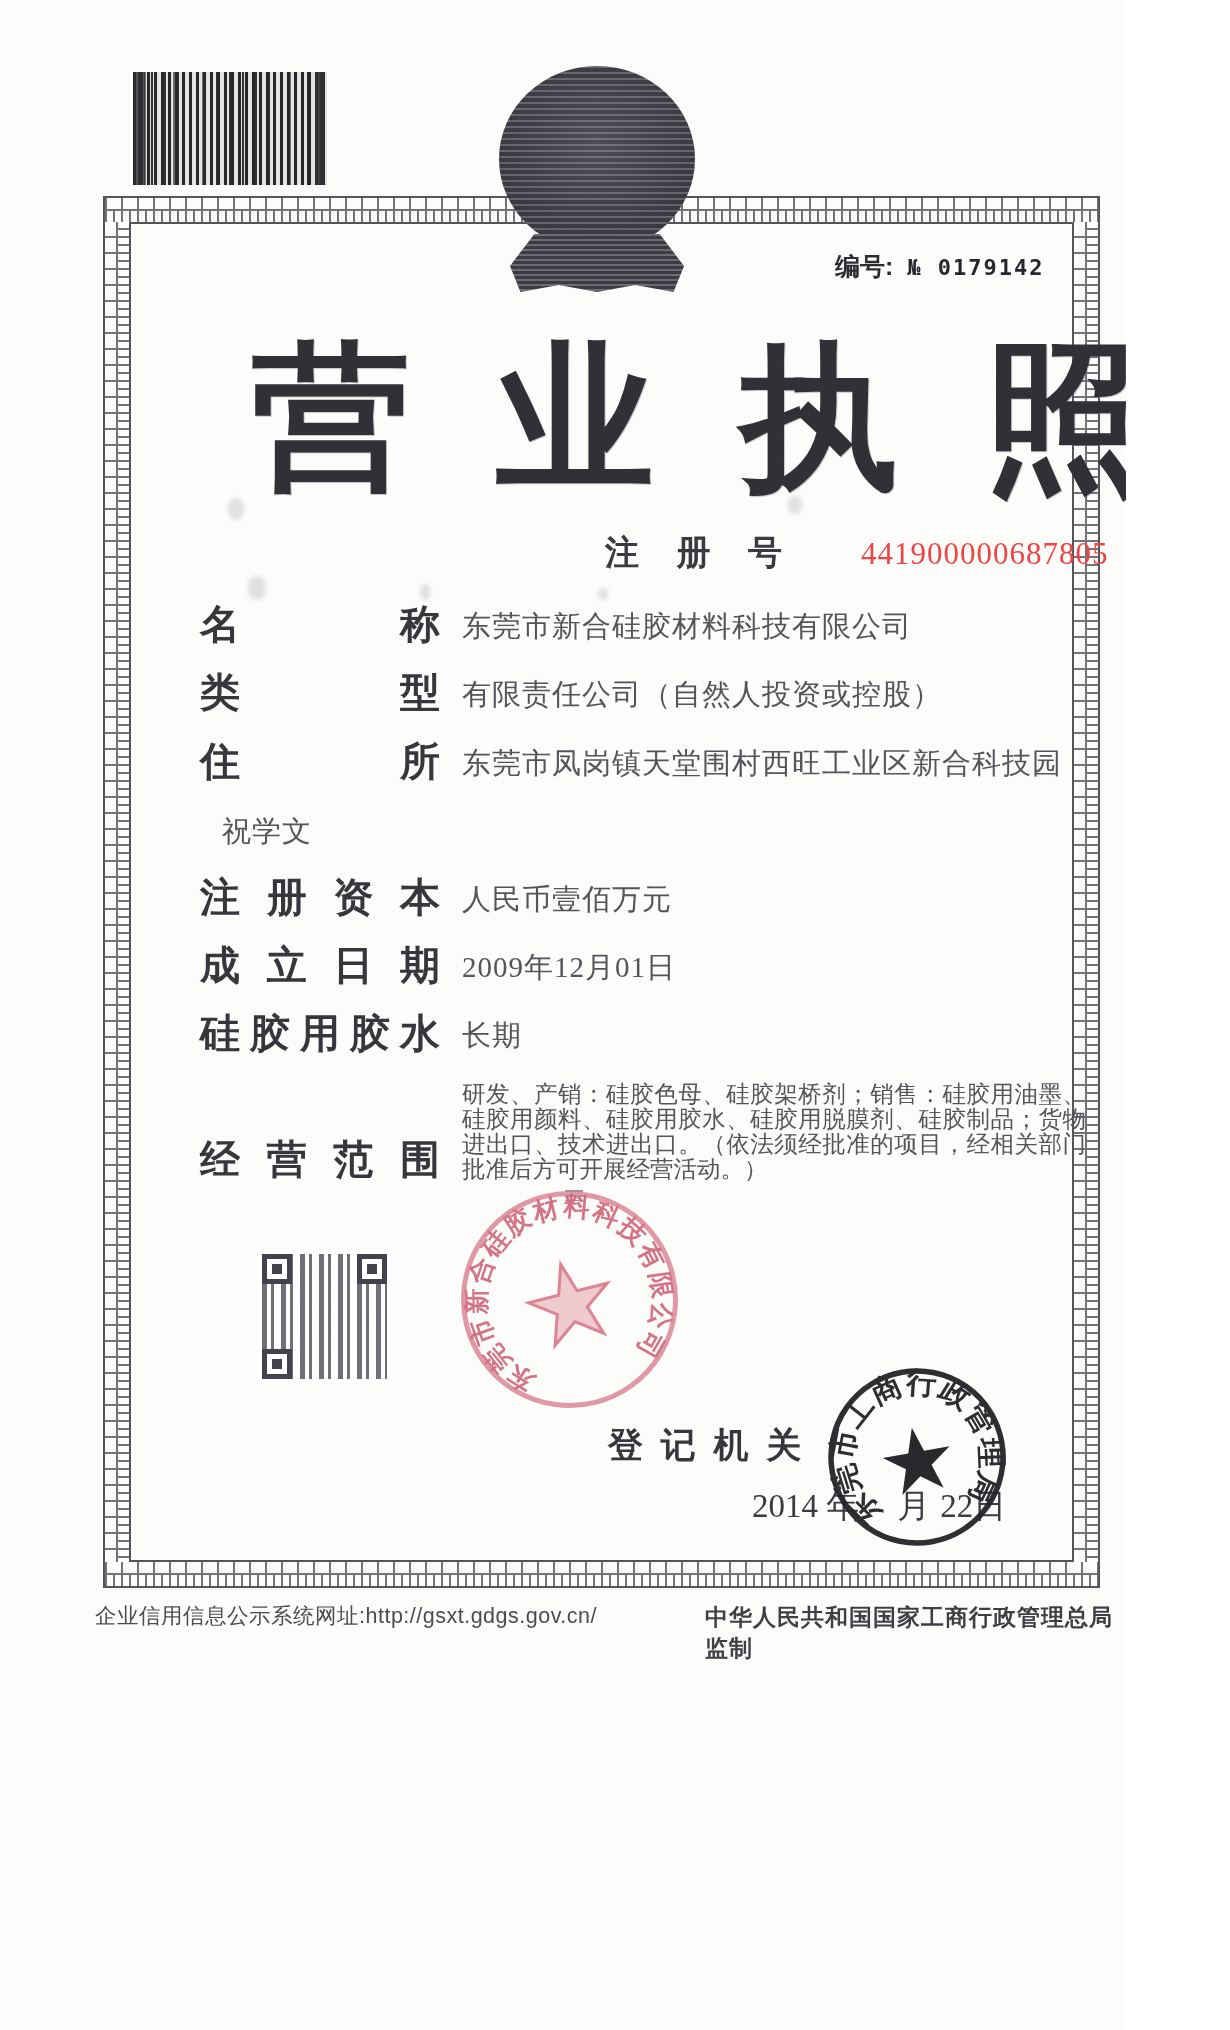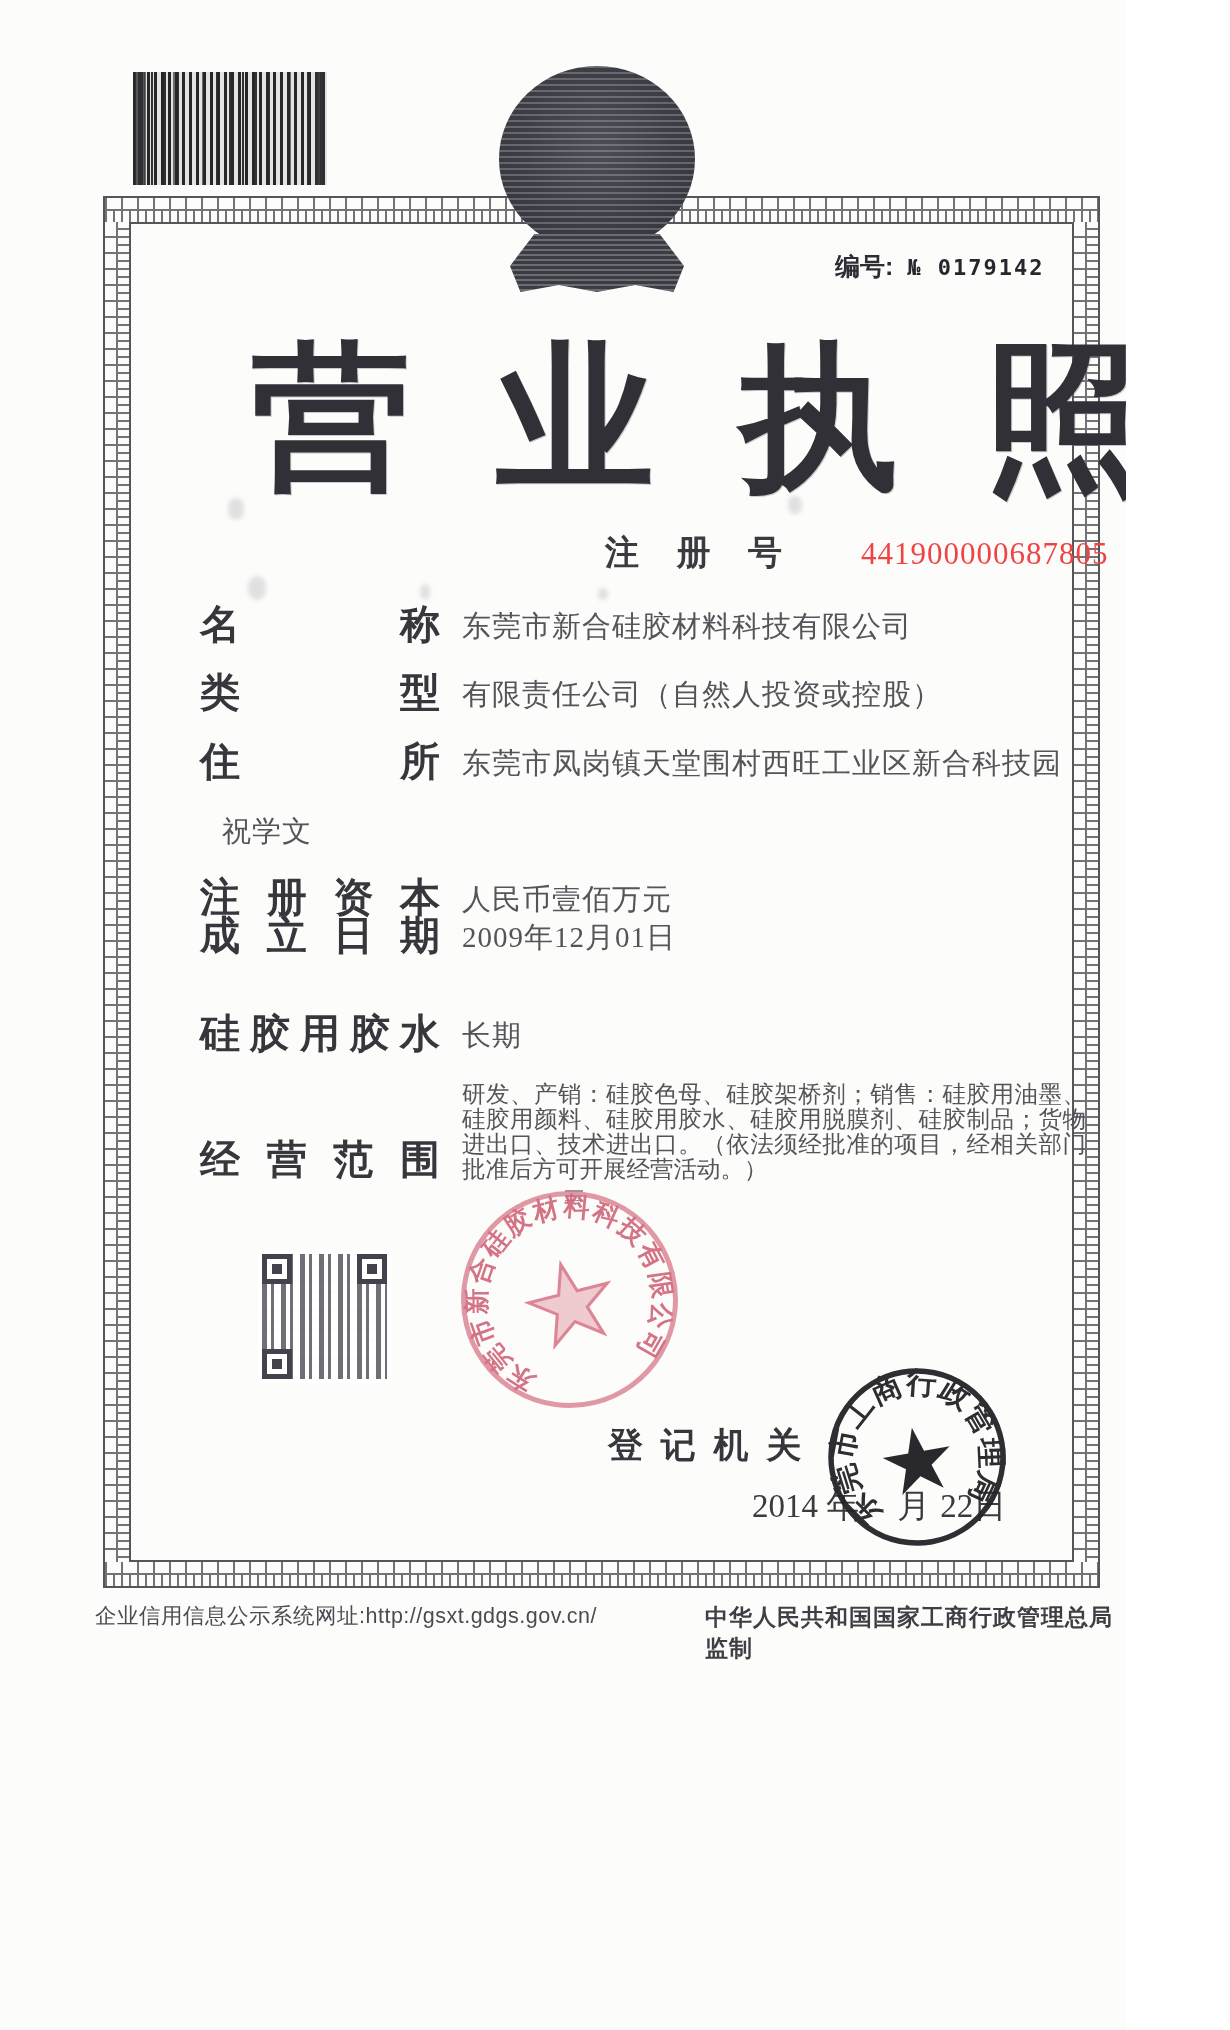--- a/index.html
+++ b/index.html
@@ -69,21 +69,21 @@
   .regline .lbl{font-size:34px;font-weight:600;color:#3a3a41;letter-spacing:14px;}
   .regline .val{margin-left:26px;font-family:"Liberation Serif",serif;font-size:31px;color:#ef4444;letter-spacing:1px;}
 
   
   .row{position:absolute;left:200px;display:flex;align-items:flex-end;z-index:2;}
   .row-label{width:240px;flex:none;font-size:40px;font-weight:700;color:#36363c;
     text-align:justify;text-align-last:justify;line-height:1.15;}
   .row-value{margin-left:22px;padding-top:7px;font-family:"Liberation Serif",serif;
     font-size:29px;color:#54545a;letter-spacing:1px;white-space:nowrap;}
   .row-1{top:600px}.row-2{top:668px}.row-3{top:737px}.row-4{top:805px}
-  .row-5{top:873px}.row-6{top:911px}.row-7{top:1009px}.row-8{top:1077px}
+  .row-5{top:873px}.row-6{top:941px}.row-7{top:1009px}.row-8{top:1077px}
   .row.scope .row-value{white-space:normal;width:624px;font-size:23.5px;line-height:25px;
     padding-top:5px;text-align:justify;letter-spacing:0;}
 
   
   .qr{position:absolute;left:258px;top:1250px;width:133px;height:133px;background:#fff;z-index:2;}
   .qr::before{content:"";position:absolute;inset:4px;opacity:.85;filter:blur(.3px);
     background-image:
       repeating-linear-gradient(90deg,rgba(68,68,78,.9) 0 5px,rgba(0,0,0,0) 5px 9px,rgba(68,68,78,.9) 9px 12px,rgba(0,0,0,0) 12px 19px),
       repeating-linear-gradient(0deg,rgba(252,252,250,.95) 0 4px,rgba(0,0,0,0) 4px 10px,rgba(252,252,250,.95) 10px 13px,rgba(0,0,0,0) 13px 19px);}
   .qr-finder{position:absolute;width:20px;height:20px;border:5px solid #43434d;background:#fff;

